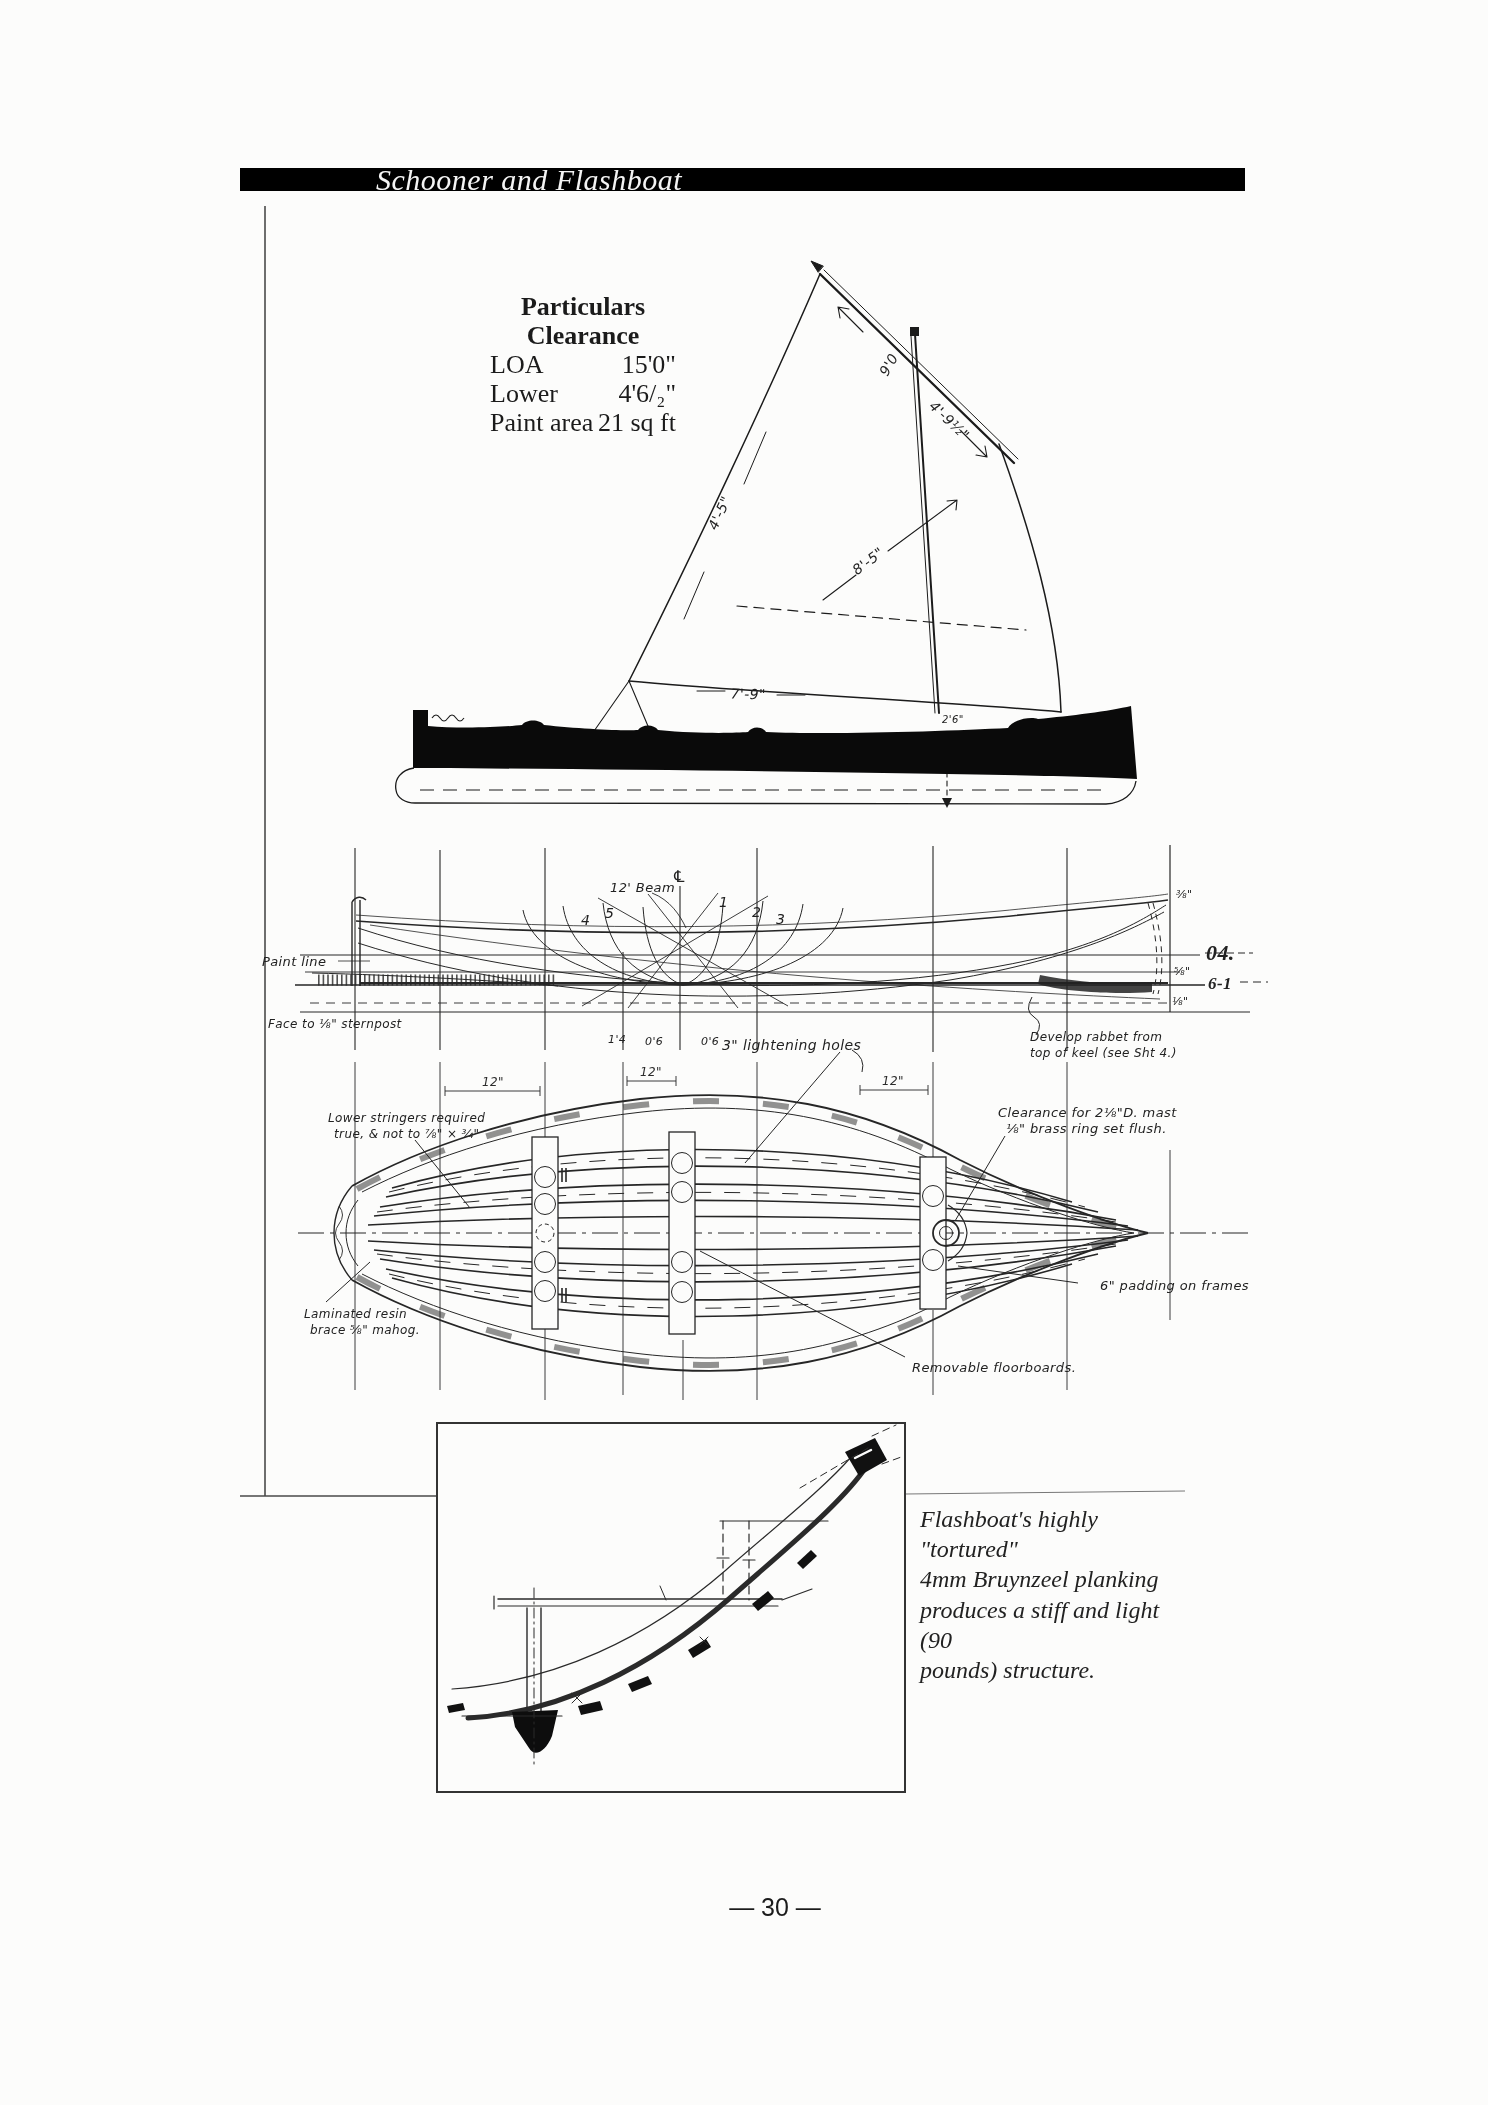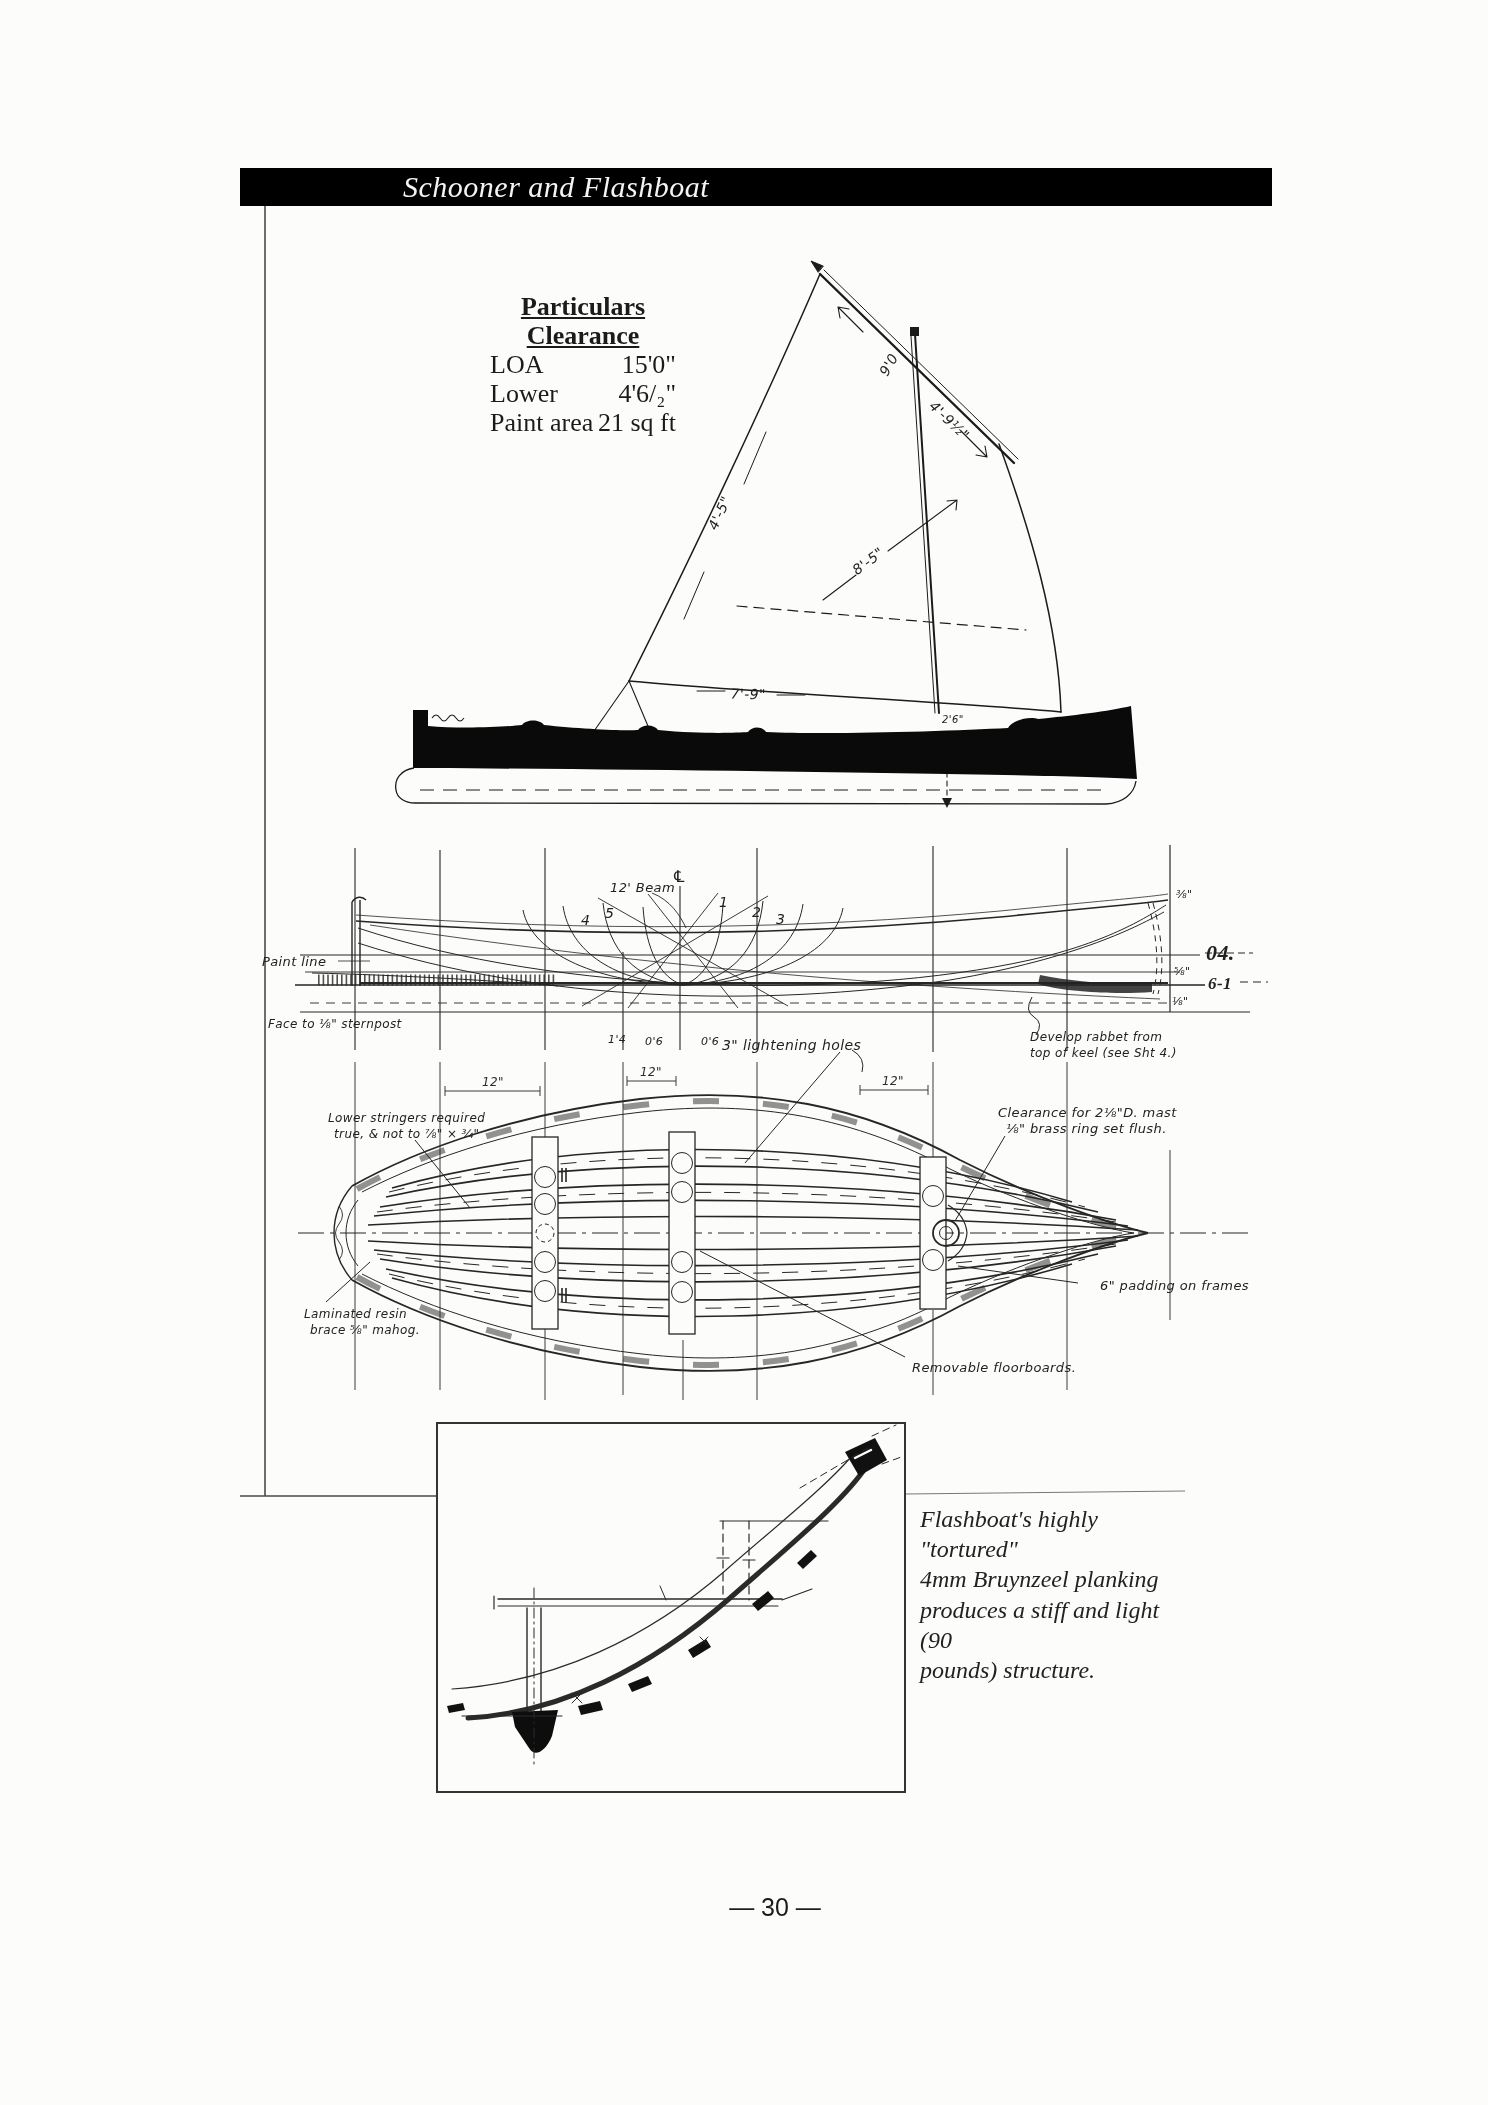--- a/index.html
+++ b/index.html
@@ -5,31 +5,31 @@
   html,body{margin:0;padding:0;}
   body{
     width:1488px;height:2105px;position:relative;
     background:#fcfcfb;overflow:hidden;
     font-family:"Liberation Serif","DejaVu Serif",serif;
     color:#1b1b1b;
   }
   .abs{position:absolute;}
   
   .header-bar{
-    left:240px;top:168px;width:1005px;height:38px;
-    background:#000;display:flex;align-items:center;padding-left:27px;
+    left:240px;top:168px;width:1005px;height:23px;
+    background:#000;display:flex;align-items:center;
   }
   .header-title{
     color:#f4f4f4;font-style:italic;font-size:30px;
     padding-left:136px;letter-spacing:.5px;white-space:nowrap;
   }
   
   .particulars{left:490px;top:292px;width:186px;line-height:1.12;}
   .particulars .p-title,.particulars .p-sub{
-    text-align:center;font-weight:bold;font-size:26px;text-decoration:underline;
+    text-align:center;font-weight:bold;font-size:26px;
   }
   .p-row{display:flex;justify-content:space-between;font-size:26px;}
   
   .caption{
     left:920px;top:1504px;width:268px;
     font-style:italic;font-size:24px;line-height:1.26;
     white-space:pre-line;color:#222;
   }
   
   .page-number{

